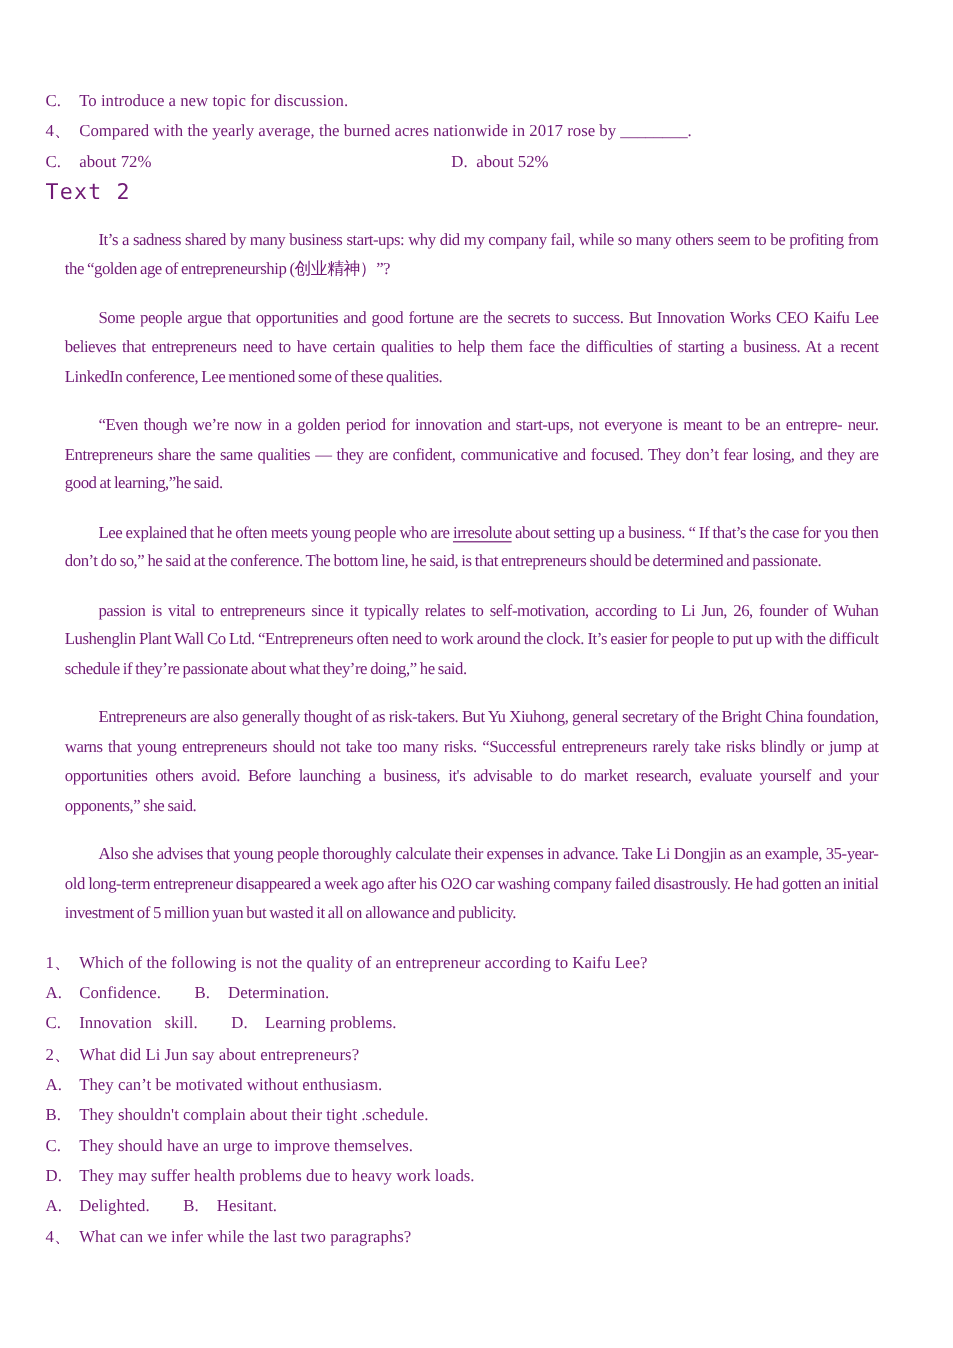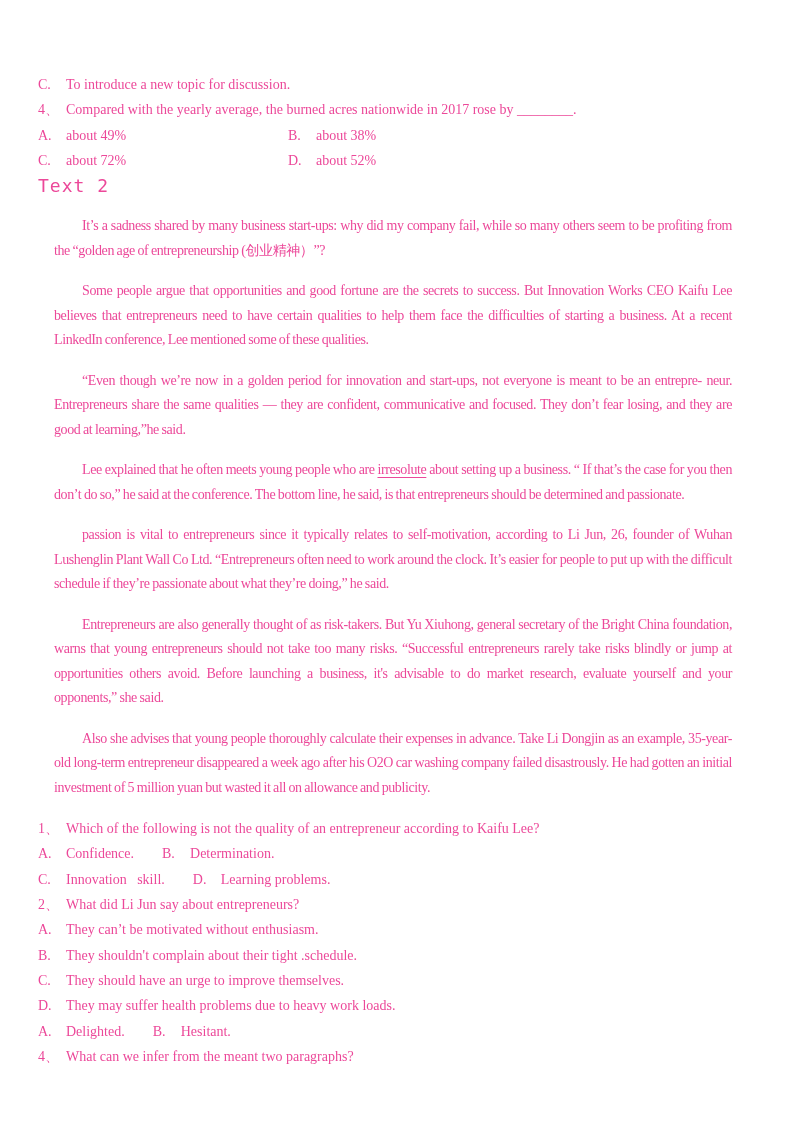--- a/index.html
+++ b/index.html
@@ -4,21 +4,21 @@
 <style>
   html,body{margin:0;padding:0;background:#ffffff;}
   .page{
     position:relative;
     width:794px;height:1123px;
     background:#ffffff;
     box-sizing:border-box;
     padding:72px 46px 0 38px;
     font-family:"Liberation Serif", serif;
     font-size:14px;
-    color:#ec4899;
+    color:#701a75;
     overflow:hidden;
   }
   .line{
     line-height:25.3px;
     white-space:pre-wrap;
   }
   .opt-row{display:flex;column-gap:28px;}
   .opt-row.cols{column-gap:0;}
   .opt{display:inline-block;white-space:pre-wrap;}
   .opt-label,.q-num{display:inline-block;min-width:28px;}
@@ -45,22 +45,21 @@
 </style>
 </head>
 <body>
 
 <div class="page">
   <div class="carryover">
       <div class="line opt-row"><span class="opt"><span class="opt-label">C.</span><span class="opt-text">To introduce a new topic for discussion.</span></span></div>
     </div>
   <div class="carryover">
       <div class="line q-line"><span class="q-num">4、</span><span class="q-text">Compared with the yearly average, the burned acres nationwide in 2017 rose by ________.</span></div>
-      <div class="line opt-row cols"><span class="opt" style="width: 250px;"><span class="opt-label">A.</span><span class="opt-text">about 49%</span></span><span class="opt" style="width: 250px;"><span class="opt-label">B.</span><span class="opt-text">about 38%</span></span></div>
-      <div class="line opt-row cols"><span class="opt" style="width: 250px;"><span class="opt-label">C.</span><span class="opt-text">about 72%</span></span><span class="opt" style="width: 250px;"><span class="opt-label">D.</span><span class="opt-text">about 52%</span></span></div>
+      <div class="line opt-row cols"><span class="opt" style="width: 250px;"><span class="opt-label">C.</span><span class="opt-text">about 72%</span></span><span class="opt" style="width: 250px; text-align: center;"><span class="opt-label">D.</span><span class="opt-text">about 52%</span></span></div>
     </div>
   <div class="passage-title">Text 2</div>
   <div class="paragraphs">
       <p class="para"><span class="seg">It’s a sadness shared by many business start-ups: why did my company fail, while so many others seem to be profiting from the “golden age of entrepreneurship (创业精神）”?</span></p>
       <p class="para"><span class="seg">Some people argue that opportunities and good fortune are the secrets to success. But Innovation Works CEO Kaifu Lee believes that entrepreneurs need to have certain qualities to help them face the difficulties of starting a business. At a recent LinkedIn conference, Lee mentioned some of these qualities.</span></p>
       <p class="para"><span class="seg">“Even though we’re now in a golden period for innovation and start-ups, not everyone is meant to be an entrepre- neur. Entrepreneurs share the same qualities — they are confident, communicative and focused. They don’t fear losing, and they are good at learning,”he said.</span></p>
       <p class="para"><span class="seg">Lee explained that he often meets young people who are </span><span class="seg underline">irresolute</span><span class="seg"> about setting up a business. “ If that’s the case for you then don’t do so,” he said at the conference. The bottom line, he said, is that entrepreneurs should be determined and passionate.</span></p>
       <p class="para"><span class="seg">passion is vital to entrepreneurs since it typically relates to self-motivation, according to Li Jun, 26, founder of Wuhan Lushenglin Plant Wall Co Ltd. “Entrepreneurs often need to work around the clock. It’s easier for people to put up with the difficult schedule if they’re passionate about what they’re doing,” he said.</span></p>
       <p class="para"><span class="seg">Entrepreneurs are also generally thought of as risk-takers. But Yu Xiuhong, general secretary of the Bright China foundation, warns that young entrepreneurs should not take too many risks. “Successful entrepreneurs rarely take risks blindly or jump at opportunities others avoid. Before launching a business, it's advisable to do market research, evaluate yourself and your opponents,” she said.</span></p>
       <p class="para"><span class="seg">Also she advises that young people thoroughly calculate their expenses in advance. Take Li Dongjin as an example, 35-year-old long-term entrepreneur disappeared a week ago after his O2O car washing company failed disastrously. He had gotten an initial investment of 5 million yuan but wasted it all on allowance and publicity.</span></p>
@@ -68,15 +67,15 @@
   <div class="questions">
       <div class="line q-line"><span class="q-num">1、</span><span class="q-text">Which of the following is not the quality of an entrepreneur according to Kaifu Lee?</span></div>
       <div class="line opt-row"><span class="opt"><span class="opt-label">A.</span><span class="opt-text">Confidence.</span></span><span class="opt"><span class="opt-label">B.</span><span class="opt-text">Determination.</span></span></div>
       <div class="line opt-row"><span class="opt"><span class="opt-label">C.</span><span class="opt-text">Innovation   skill.</span></span><span class="opt"><span class="opt-label">D.</span><span class="opt-text">Learning problems.</span></span></div>
       <div class="line q-line"><span class="q-num">2、</span><span class="q-text">What did Li Jun say about entrepreneurs?</span></div>
       <div class="line opt-row"><span class="opt"><span class="opt-label">A.</span><span class="opt-text">They can’t be motivated without enthusiasm.</span></span></div>
       <div class="line opt-row"><span class="opt"><span class="opt-label">B.</span><span class="opt-text">They shouldn't complain about their tight .schedule.</span></span></div>
       <div class="line opt-row"><span class="opt"><span class="opt-label">C.</span><span class="opt-text">They should have an urge to improve themselves.</span></span></div>
       <div class="line opt-row"><span class="opt"><span class="opt-label">D.</span><span class="opt-text">They may suffer health problems due to heavy work loads.</span></span></div>
       <div class="line opt-row"><span class="opt"><span class="opt-label">A.</span><span class="opt-text">Delighted.</span></span><span class="opt"><span class="opt-label">B.</span><span class="opt-text">Hesitant.</span></span></div>
-      <div class="line q-line"><span class="q-num">4、</span><span class="q-text">What can we infer from the meant two paragraphs?</span></div>
+      <div class="line q-line"><span class="q-num">4、</span><span class="q-text">What can we infer while the last two paragraphs?</span></div>
     </div>
 </div>
 
 </body></html>

